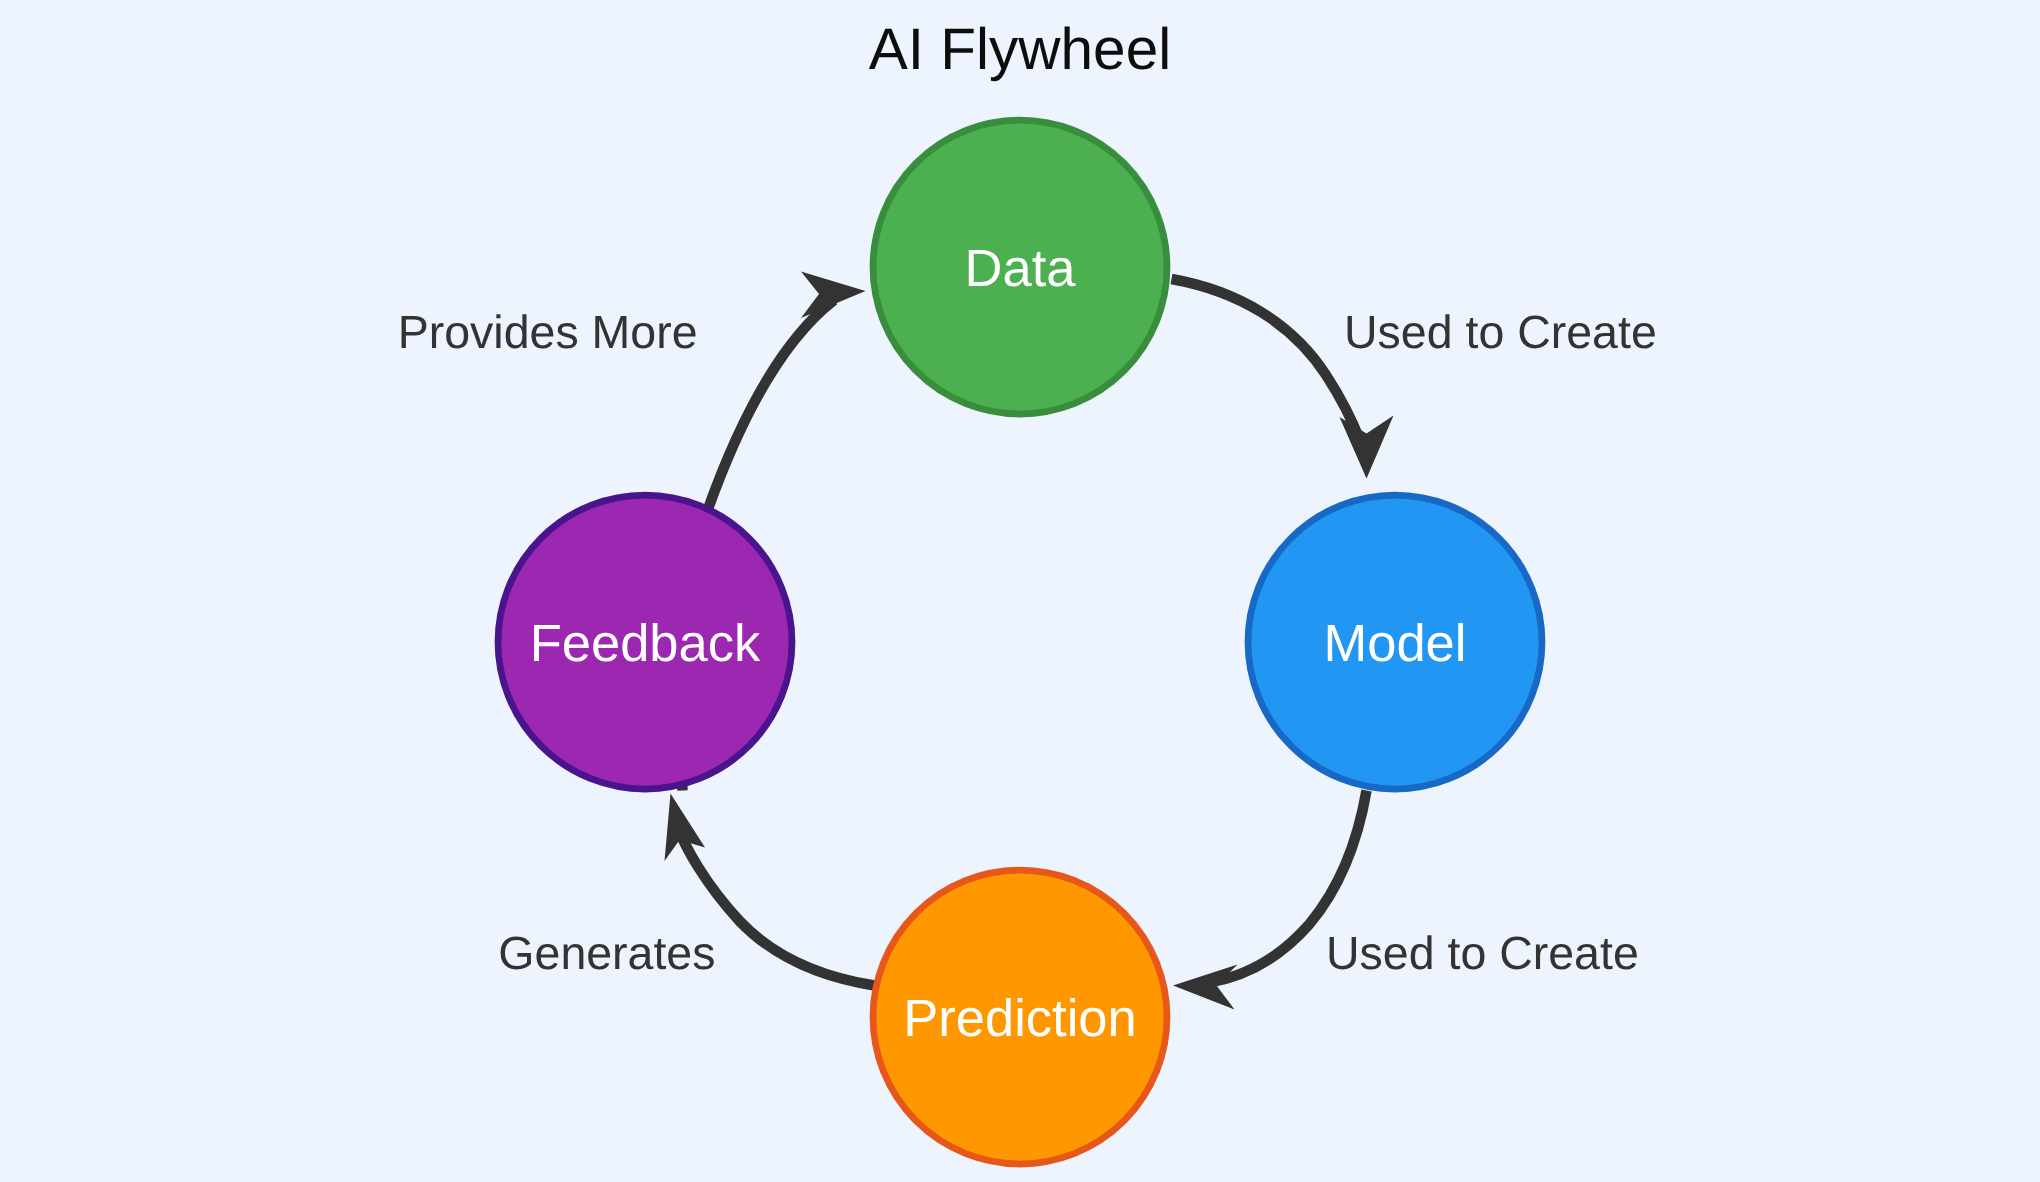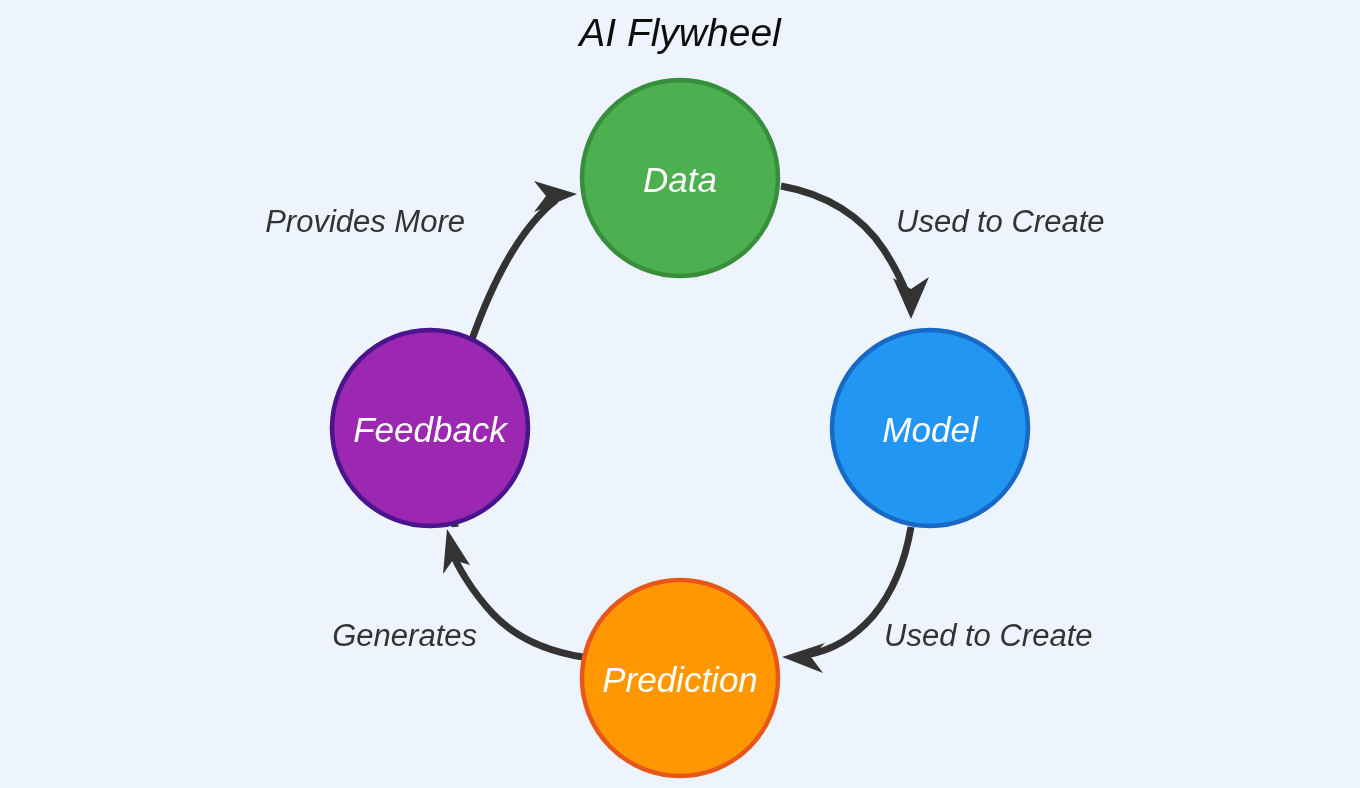--- a/index.html
+++ b/index.html
@@ -12,21 +12,20 @@
     height: 788px;
     overflow: hidden;
     font-family: "Liberation Sans", sans-serif;
     background: #edf4fd;
   }
   #canvas {
     position: relative;
     width: 1360px;
     height: 624px;
     background: #edf4fd;
-    font-style: italic;
   }
   #diagram-svg {
     position: absolute;
     left: 0;
     top: 0;
     width: 1360px;
     height: 788px;
     display: block;
   }
   .diagram-title {

